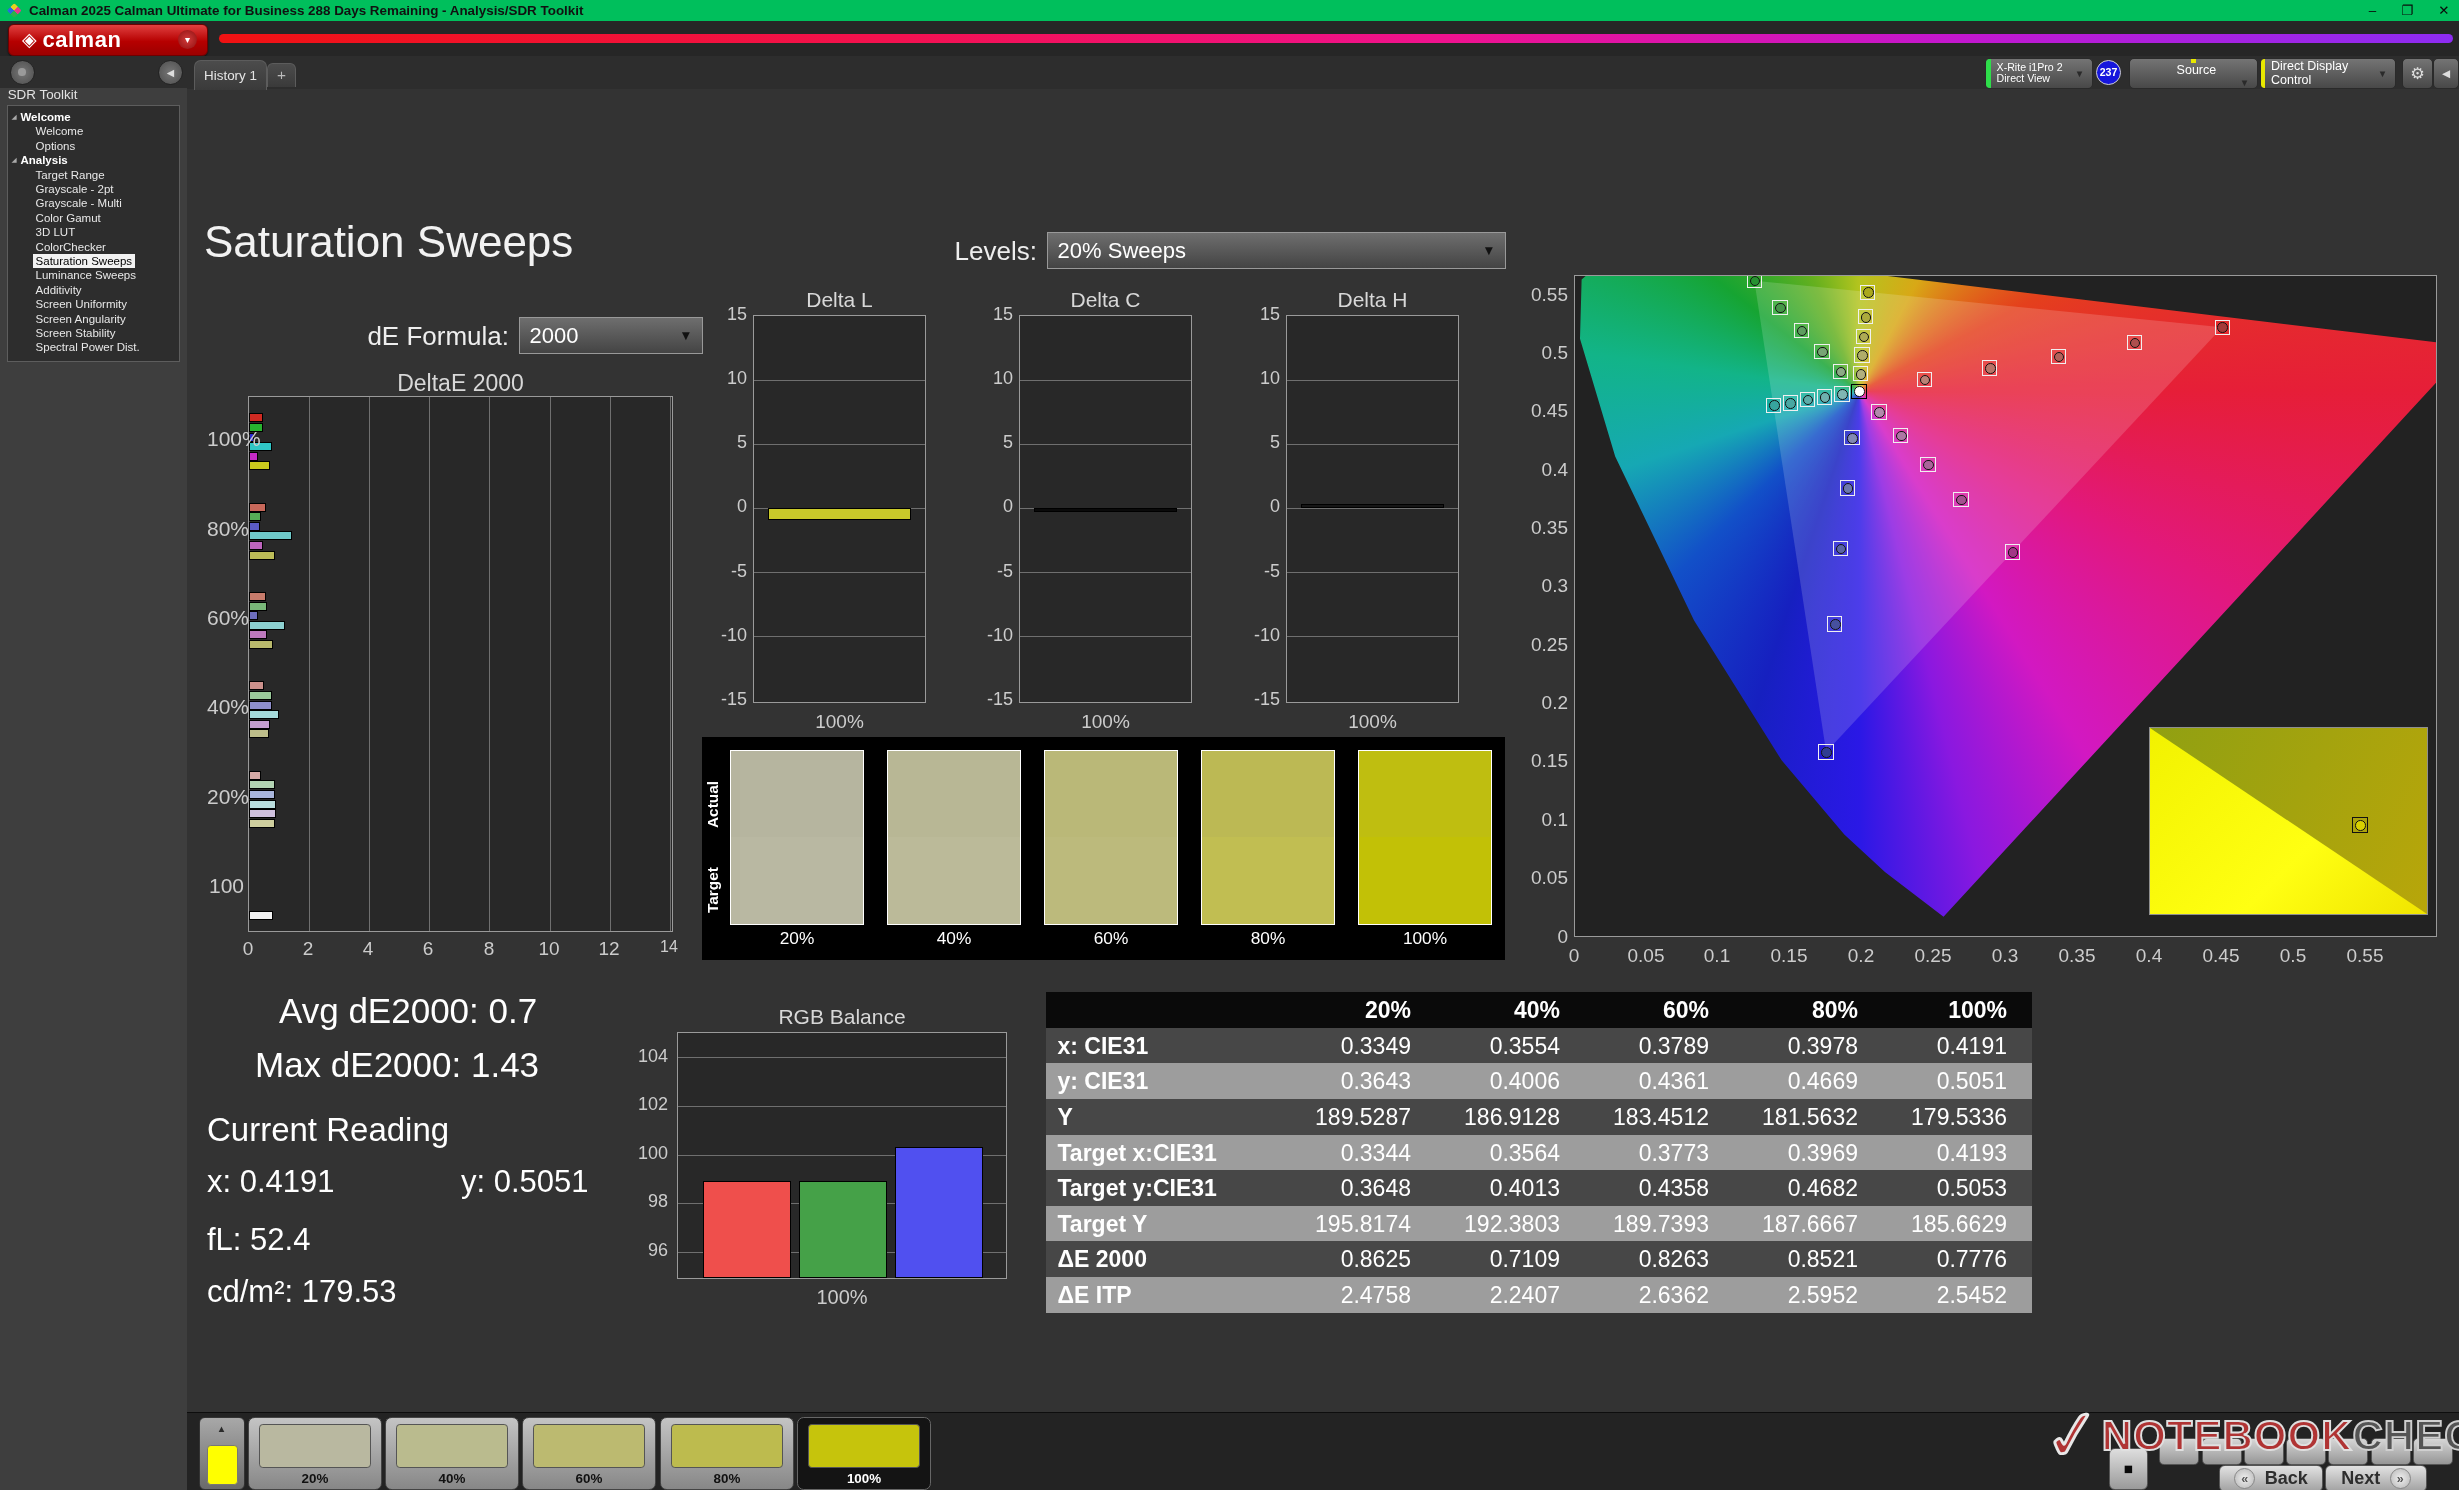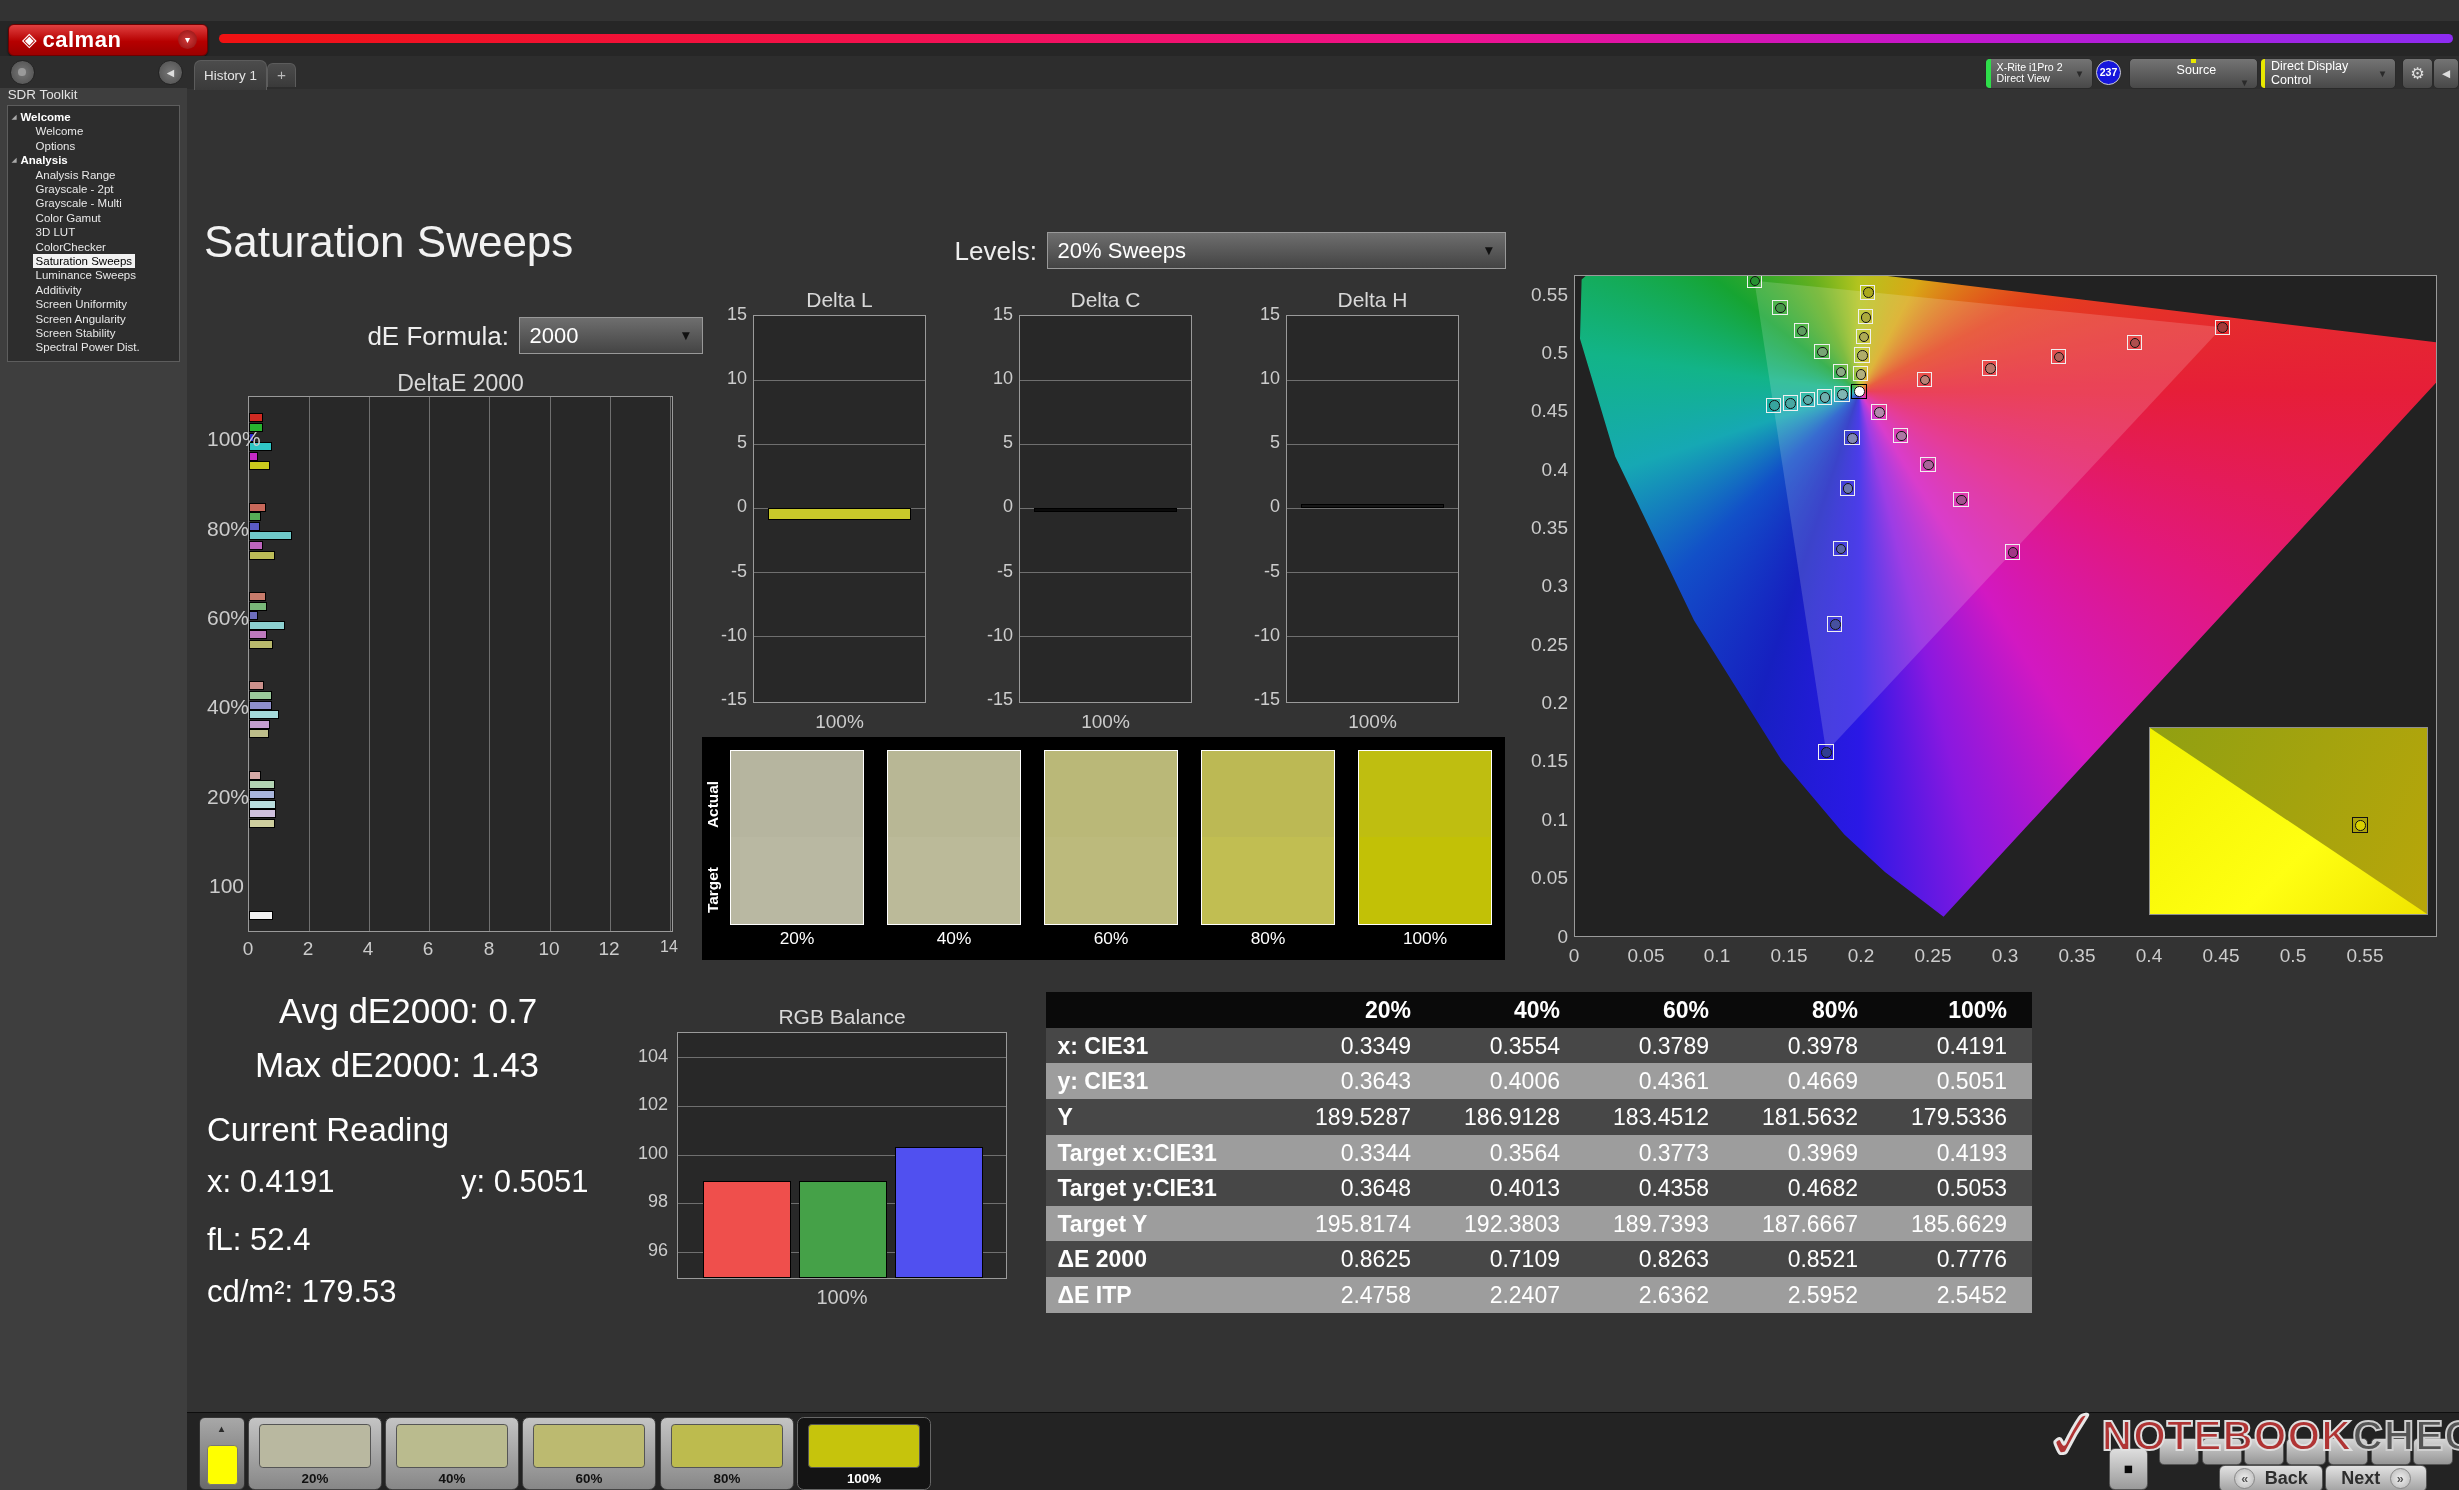--- a/index.html
+++ b/index.html
@@ -137,20 +137,29 @@
             transform:rotate(-6deg);}
   .wm-text{font-size:42px;font-weight:bold;letter-spacing:1px;}
   .wm-1{color:#b03434;-webkit-text-stroke:1.9px #e0e0e0;}
   .wm-2{color:#555;-webkit-text-stroke:1.9px #cfcfcf;}
 </style>
 </head>
 <body>
 
 <div id="app">
 
+  <div class="titlebar">
+    <span class="app-icon"></span>
+    <span class="title-text">Calman 2025 Calman Ultimate for Business 288 Days Remaining  - Analysis/SDR Toolkit</span>
+    <span class="win-controls">
+      <span class="win-btn">–</span>
+      <span class="win-btn">❐</span>
+      <span class="win-btn">✕</span>
+    </span>
+  </div>
 
   <div class="logobar">
     <div class="calman-btn">
       <span class="calman-diamond">◈</span>
       <span class="calman-text">calman</span>
       <span class="calman-chevron">▼</span>
     </div>
     <div class="grad-strip"></div>
   </div>
 
@@ -191,21 +200,21 @@
         <div class="tree-group">
           <div class="expander">◢</div>
           <div class="tree-group-label">Welcome</div>
         </div>
         <div class="tree-item">Welcome</div>
         <div class="tree-item">Options</div>
         <div class="tree-group">
           <div class="expander">◢</div>
           <div class="tree-group-label">Analysis</div>
         </div>
-        <div class="tree-item">Analysis Range</div>
+        <div class="tree-item">Target Range</div>
         <div class="tree-item">Grayscale - 2pt</div>
         <div class="tree-item">Grayscale - Multi</div>
         <div class="tree-item">Color Gamut</div>
         <div class="tree-item">3D LUT</div>
         <div class="tree-item">ColorChecker</div>
         <div class="tree-item selected">Saturation Sweeps</div>
         <div class="tree-item">Luminance Sweeps</div>
         <div class="tree-item">Additivity</div>
         <div class="tree-item">Screen Uniformity</div>
         <div class="tree-item">Screen Angularity</div>

